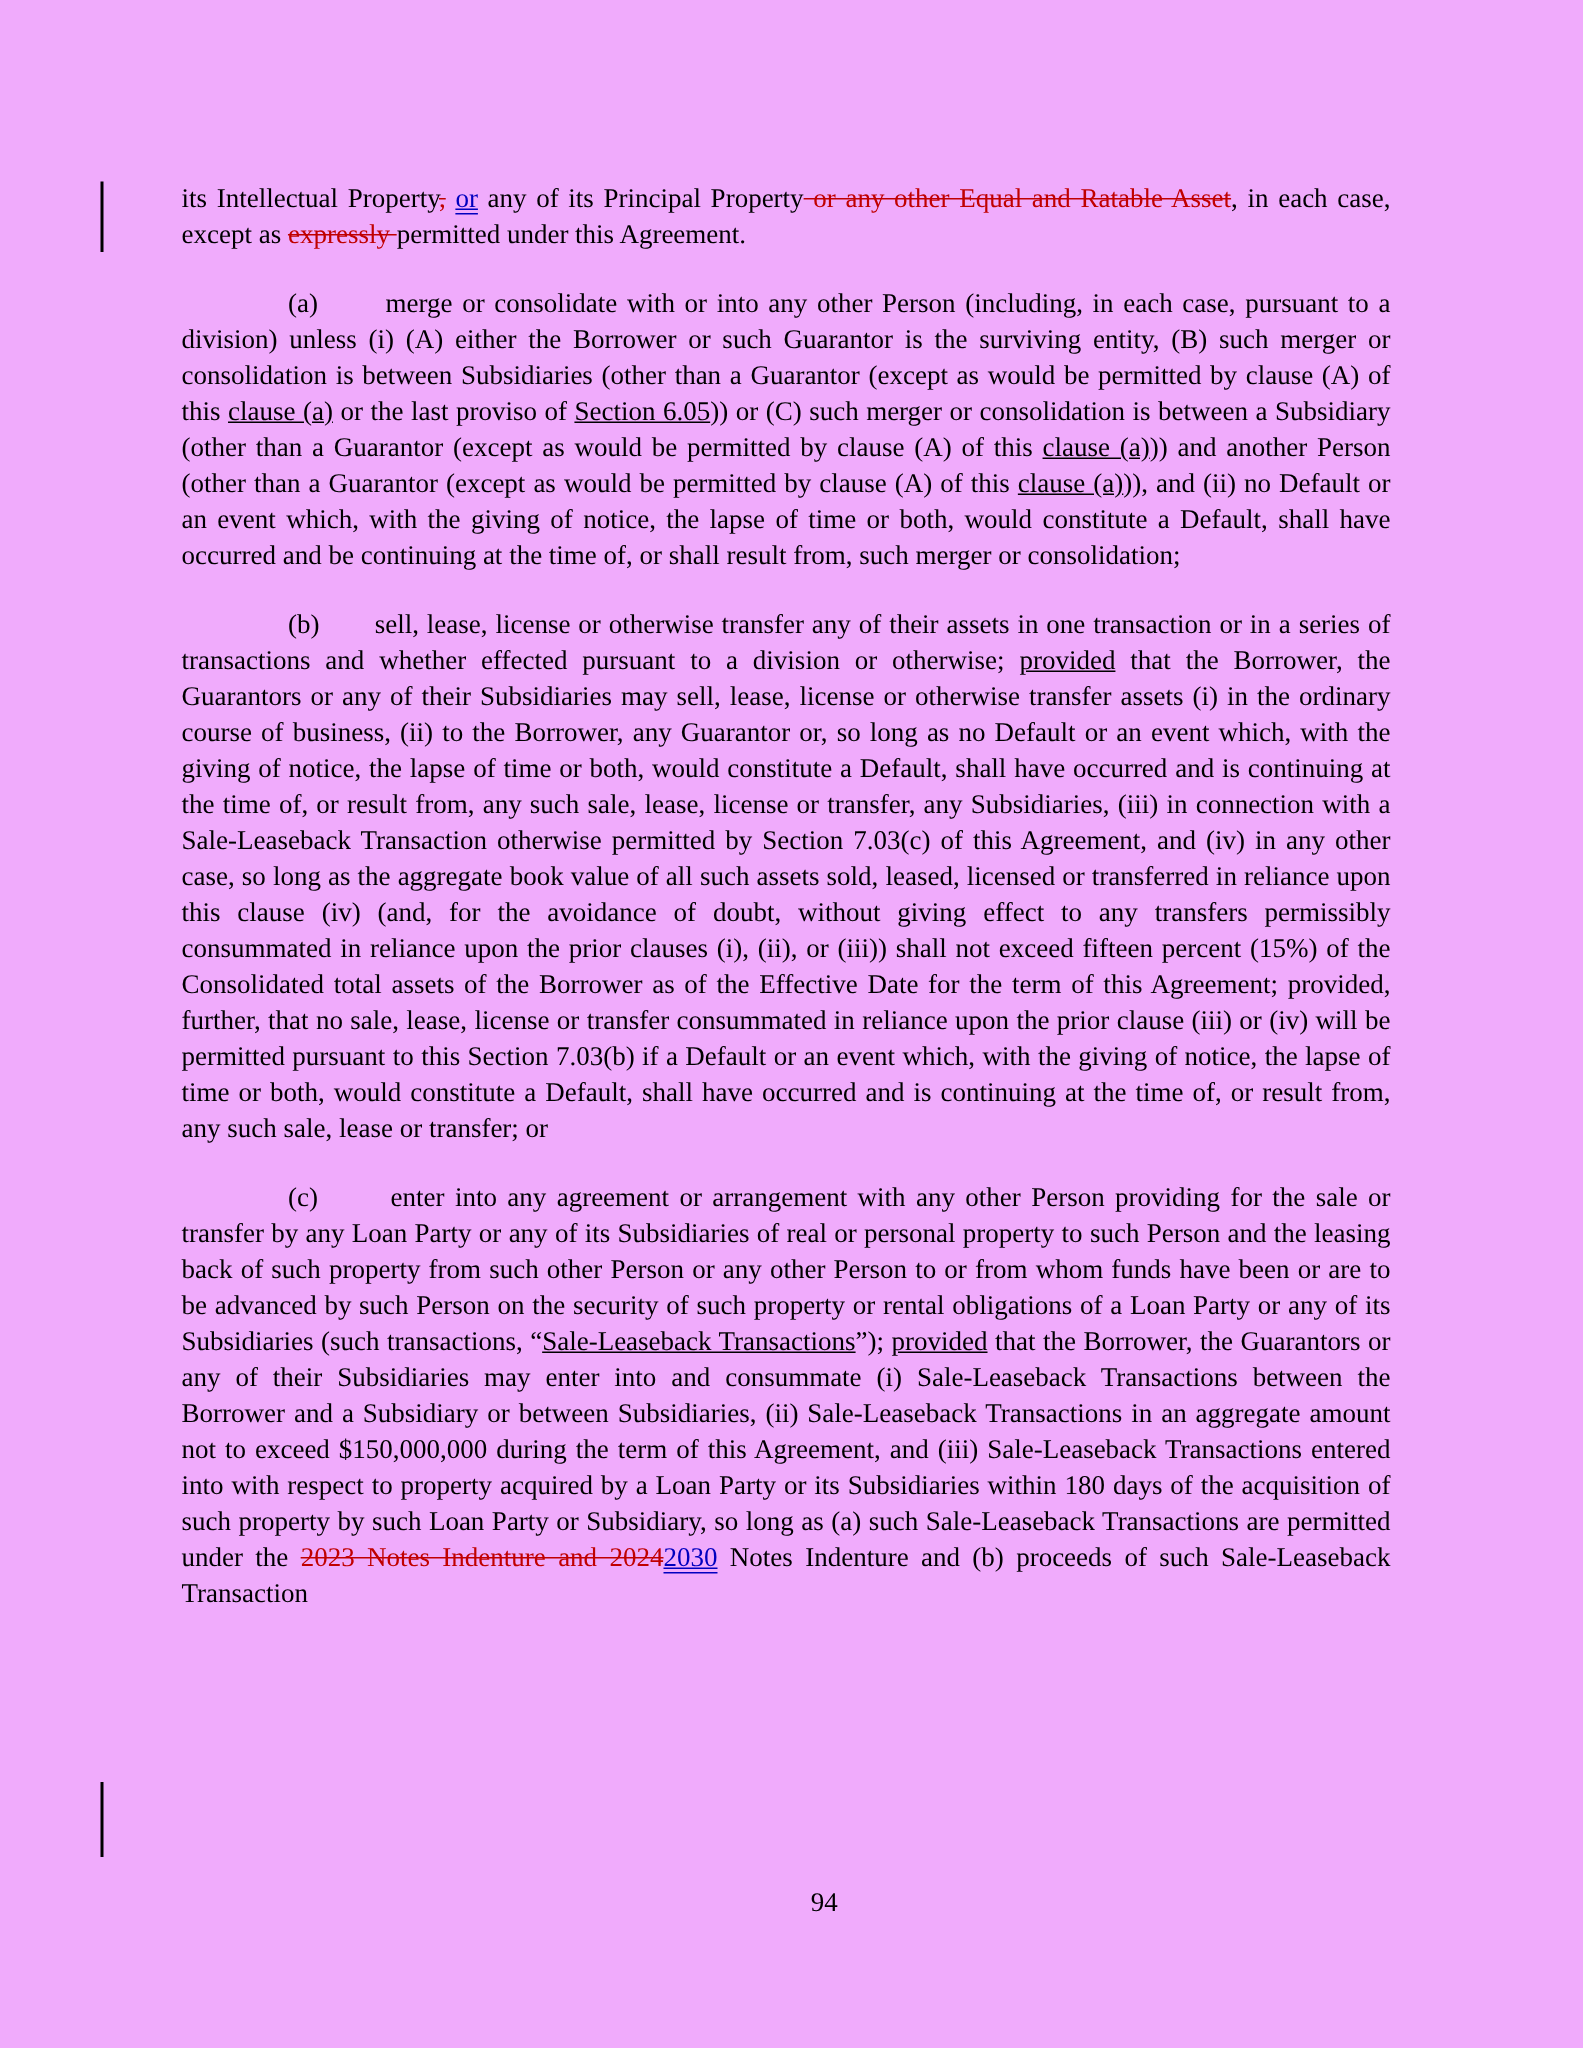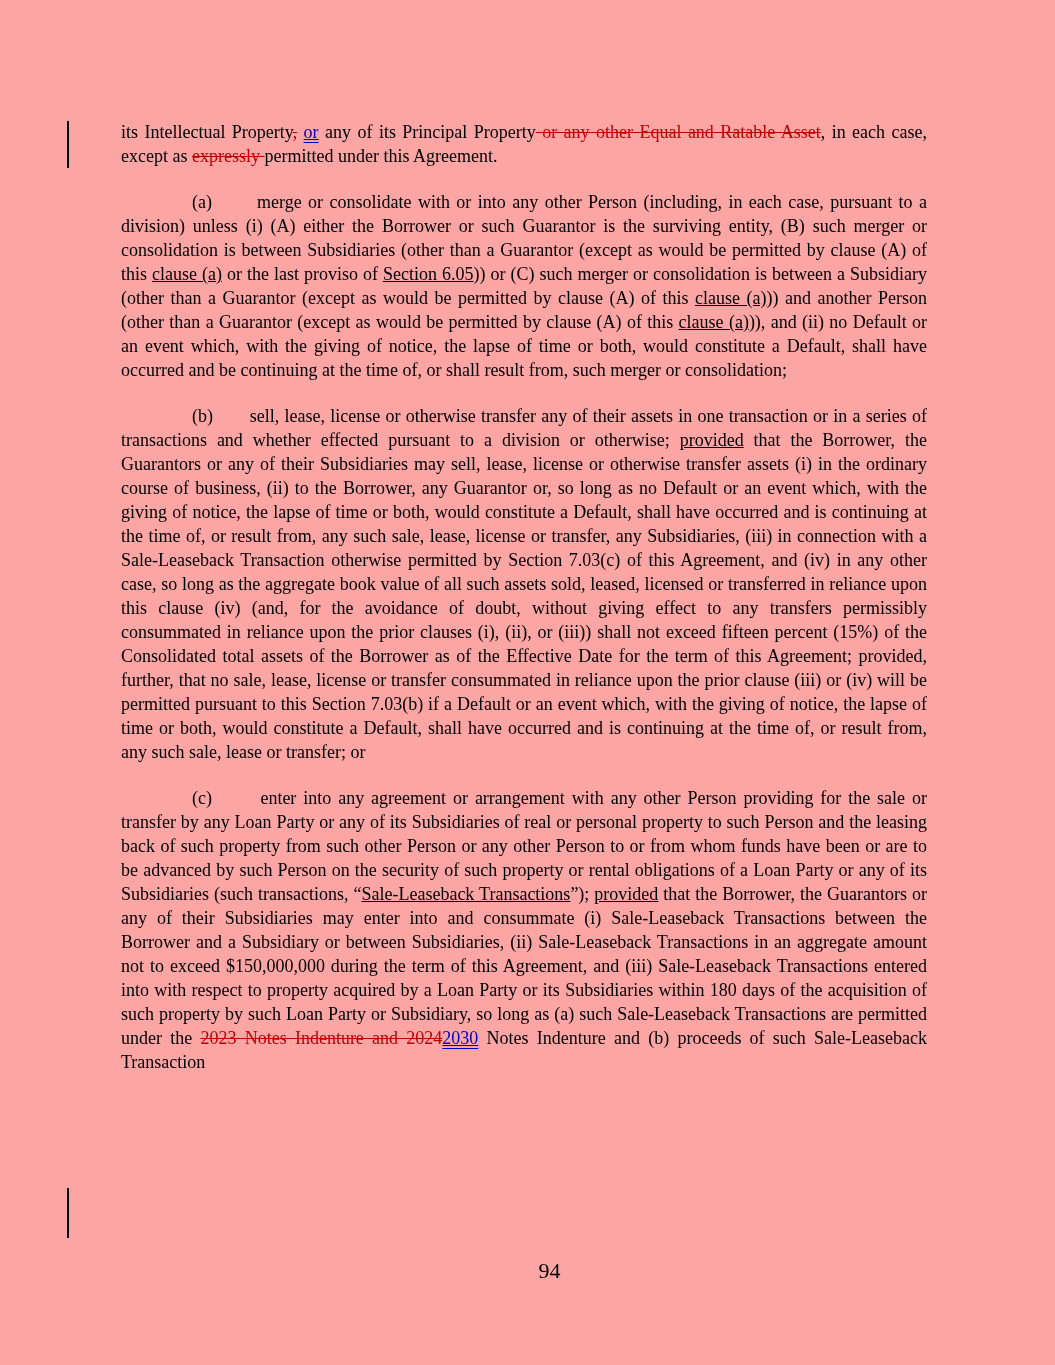--- a/index.html
+++ b/index.html
@@ -4,21 +4,21 @@
 <style>
   html, body {
     margin: 0;
     padding: 0;
     background: #ffffff;
   }
   .page {
     position: relative;
     width: 1055px;
     height: 1365px;
-    background: #fca5a5;
+    background: #f0abfc;
     font-family: "Liberation Serif", serif;
     color: #000000;
     overflow: hidden;
   }
   .content {
     position: absolute;
     left: 121px;
     top: 120px;
     width: 806px;
   }
@@ -51,21 +51,21 @@
     background: #000000;
   }
   .change-bar.bar-top { left: 67px; top: 121px; height: 47px; }
   .change-bar.bar-bottom { left: 67px; top: 1188px; height: 50px; }
   .footer {
     position: absolute;
     left: 0;
     right: 0;
     top: 1258px;
     text-align: center;
-    font-size: 22px;
+    font-size: 18px;
     margin-left: 44px;
   }
 </style>
 </head>
 <body>
 
 <div class="page">
   <div class="change-bar bar-top"></div>
   <div class="change-bar bar-bottom"></div>
   <div class="content">

